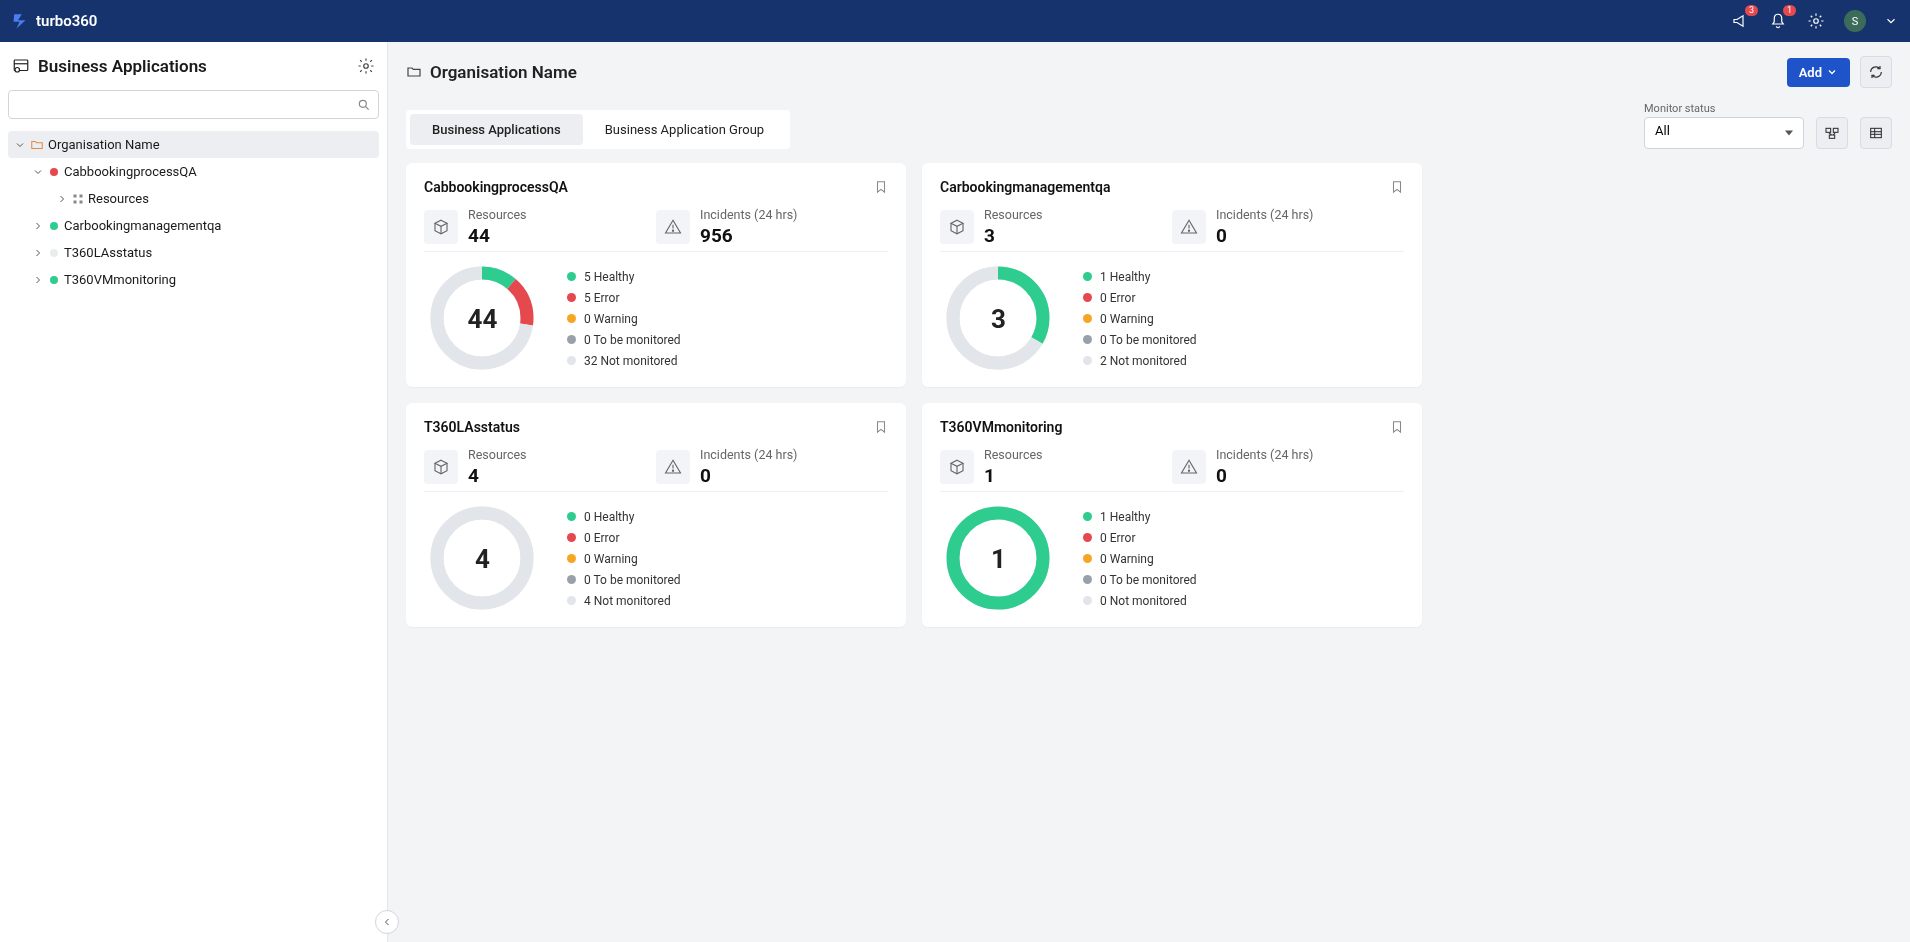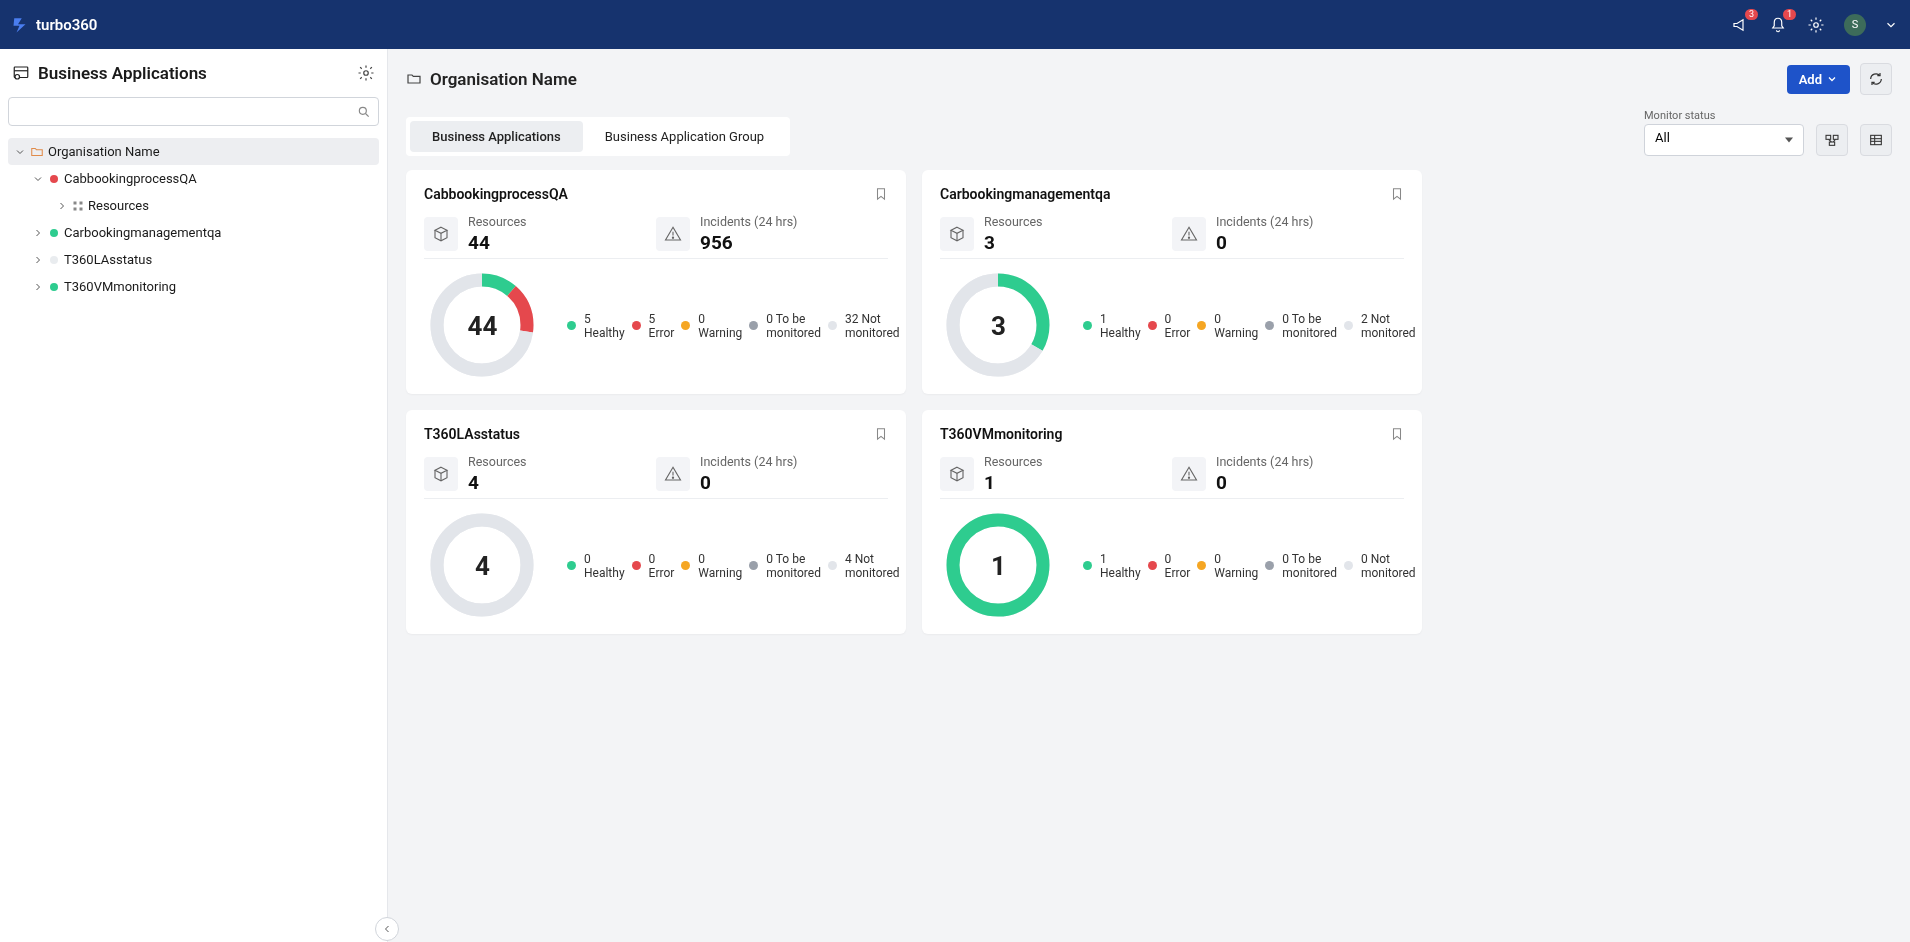--- a/index.html
+++ b/index.html
@@ -1,19 +1,19 @@
 <!DOCTYPE html>
 <html><head>
 <meta charset="utf-8">
 <style>
 * { box-sizing: border-box; margin: 0; padding: 0; font-family: -apple-system, BlinkMacSystemFont, "Segoe UI", Roboto, Arial, sans-serif; }
 body { background: #f3f4f6; width: 1910px; height: 942px; overflow: hidden; }
 
 
-.header { height: 49px; background: #16336e; display: flex; align-items: center; padding: 0 12px; }
+.header { height: 42px; background: #16336e; display: flex; align-items: center; padding: 0 12px; }
 .logo { display: flex; align-items: center; gap: 6px; color: #fff; font-weight: 600; font-size: 15px; }
 .logo-icon { width: 18px; height: 18px; }
 .header-spacer { flex: 1; }
 .search-box { display: flex; align-items: center; background: #2a467a; border-radius: 4px; padding: 4px 10px; width: 340px; height: 28px; }
 .search-box svg { width: 14px; height: 14px; }
 .search-input { background: transparent; border: none; outline: none; color: #ccd4e4; font-size: 13px; margin-left: 6px; flex:1; }
 .search-input::placeholder { color: #a9b6cf; }
 .header-icons { display: flex; align-items: center; gap: 18px; margin-left: 20px; }
 .header-icon { position: relative; width: 20px; height: 20px; display: flex; align-items:center; justify-content:center; cursor:pointer; }
 .badge { position: absolute; top: -6px; right: -8px; background: #e5484d; color: #fff; font-size: 9px; border-radius: 8px; padding: 1px 4px; line-height: 1; }
@@ -64,21 +64,21 @@
 .card-head { display:flex; align-items:center; justify-content:space-between; margin-bottom:12px;}
 .card-title { font-size:14px; font-weight:600; color:#111;}
 .card-stats { display:flex; gap:0; border-bottom:1px solid #eceef1; margin-bottom:14px; padding-bottom:4px;}
 .stat { flex:1; display:flex; align-items:center; gap:10px;}
 .stat-icon-box { width:34px; height:34px; background:#f3f4f7; border-radius:4px; display:flex; align-items:center; justify-content:center;}
 .stat-label { font-size:12.5px; color:#666;}
 .stat-value { font-size:19px; font-weight:700; color:#111; margin-top:2px;}
 .card-body { display:flex; align-items:center; gap:32px; padding-left:6px;}
 .donut-wrap { position:relative; width:105px; height:105px;}
 .donut-center { position:absolute; top:50%; left:50%; transform:translate(-50%,-50%); font-size:26px; font-weight:700; color:#222;}
-.legend { display:flex; flex-direction:row; gap:7px; font-size:12px; color:#333;}
+.legend { display:flex; flex-direction:column; gap:7px; font-size:12px; color:#333;}
 .legend-row { display:flex; align-items:center; gap:8px;}
 .legend-dot { width:9px; height:9px; border-radius:50%; flex-shrink:0;}
 
 svg { display:block; }
 </style>
 </head>
 <body>
 
 <div class="header">
   <div class="logo">

